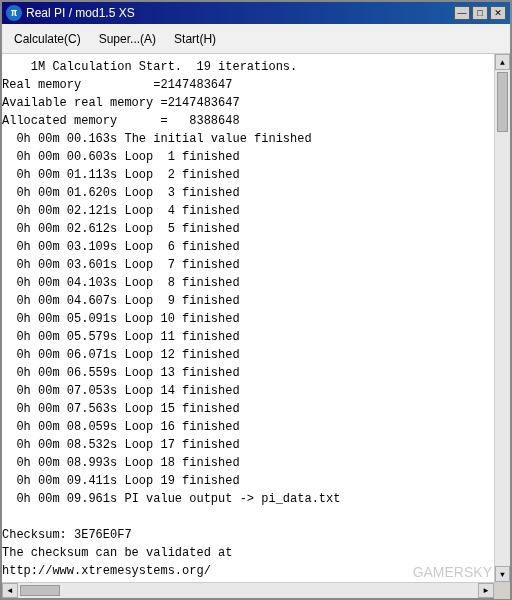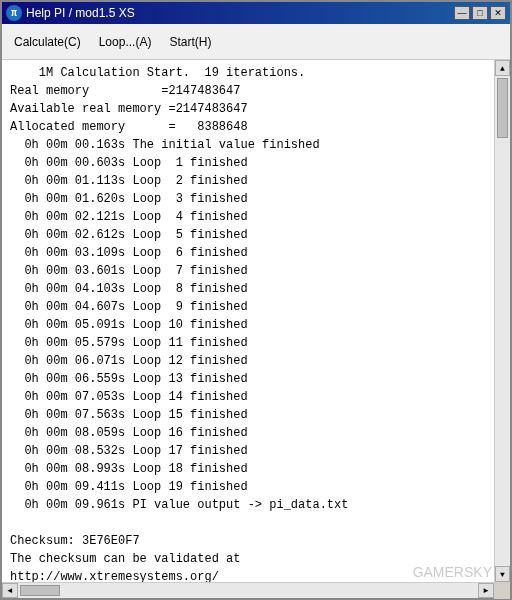--- a/index.html
+++ b/index.html
@@ -76,21 +76,21 @@
       align-items: center;
       justify-content: center;
       font-size: 9px;
       color: black;
       cursor: pointer;
       font-family: Arial, sans-serif;
     }
 
     .menu-bar {
       background: #f0f0f0;
-      height: 36px;
+      height: 30px;
       display: flex;
       align-items: center;
       padding: 0 4px;
       border-bottom: 1px solid #ccc;
       flex-shrink: 0;
       gap: 2px;
     }
 
     .menu-item {
       padding: 2px 8px;
@@ -104,21 +104,21 @@
       display: flex;
       flex: 1;
       overflow: hidden;
     }
 
     .main-content {
       flex: 1;
       background: white;
       overflow-y: auto;
       overflow-x: hidden;
-      padding: 4px 8px;
+      padding: 4px 0;
       font-family: 'Courier New', Courier, monospace;
       font-size: 12px;
       color: black;
       line-height: 1.5;
     }
 
     .scrollbar-v {
       width: 16px;
       background: #f0f0f0;
       border-left: 1px solid #ccc;
@@ -228,32 +228,32 @@
     }
   </style>
 </head>
 <body>
 
 <div class="window">
 
   <div class="title-bar">
     <div class="title-bar-left">
       <div class="title-icon">π</div>
-      <span class="title-text">Help PI / mod1.5 XS</span>
+      <span class="title-text">Real PI / mod1.5 XS</span>
     </div>
     <div class="title-buttons">
       <div class="title-btn">—</div>
       <div class="title-btn">□</div>
       <div class="title-btn">✕</div>
     </div>
   </div>
 
   <div class="menu-bar">
     <div class="menu-item">Calculate(C)</div>
-    <div class="menu-item">Loop...(A)</div>
+    <div class="menu-item">Super...(A)</div>
     <div class="menu-item">Start(H)</div>
   </div>
 
   <div class="content-area">
     <div class="main-content">
       <pre id="output-pre">    1M Calculation Start.  19 iterations.
 Real memory          =2147483647
 Available real memory =2147483647
 Allocated memory      =   8388648
   0h 00m 00.163s The initial value finished

